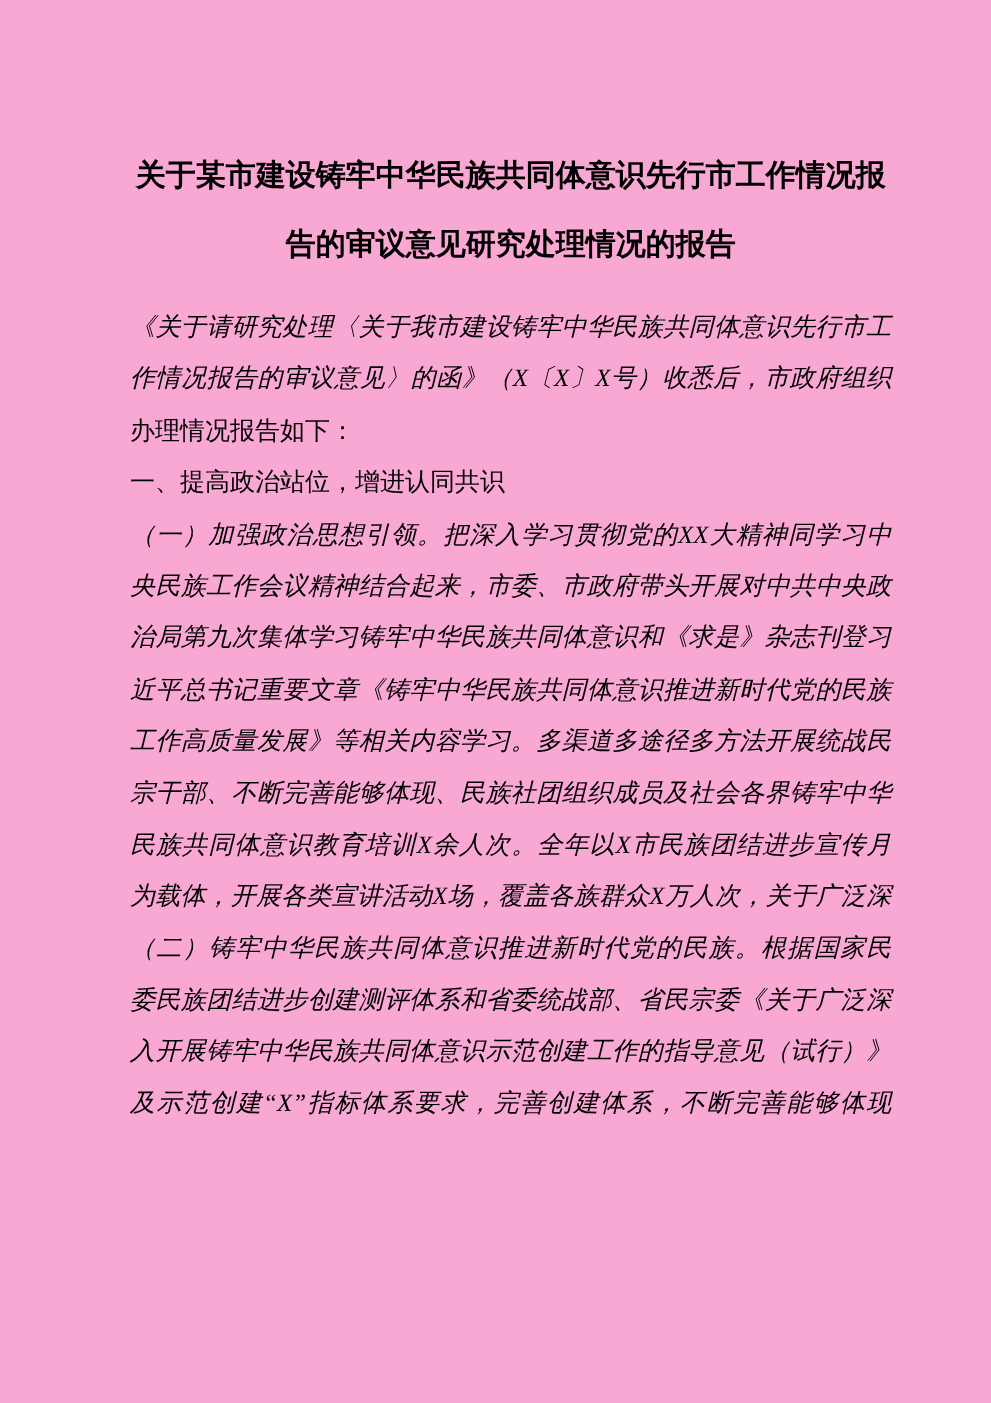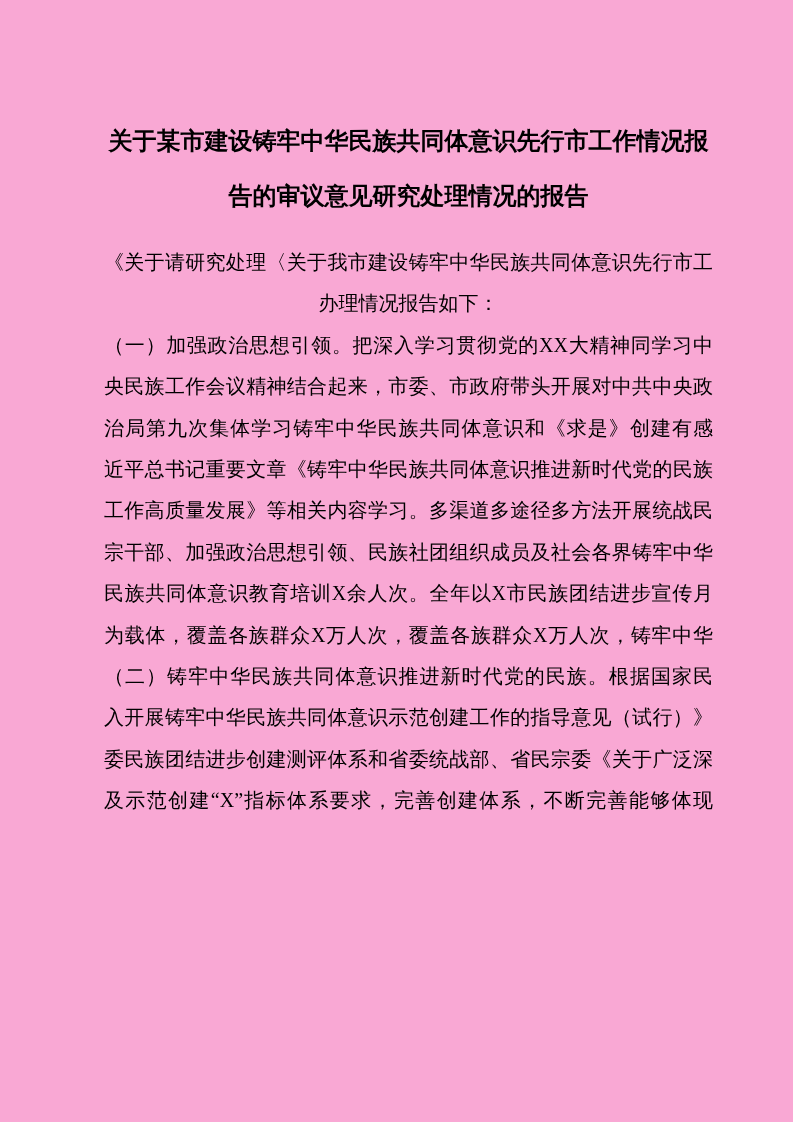--- a/index.html
+++ b/index.html
@@ -44,50 +44,55 @@
     width: 609px;
     font-size: 20px;
     line-height: 41.4px;
   }
   .paragraph {
     margin: 0;
     padding: 0;
   }
   .line {
     height: 41.4px;
-    text-align: center;
+    text-align: left;
   }
   .line.stretch {
     text-align: justify;
     text-align-last: justify;
+    font-style: italic;
   }
 </style>
 </head>
 <body>
 
 <div class="page">
   <div class="title-block">
     <div class="title-line">关于某市建设铸牢中华民族共同体意识先行市工作情况报</div>
     <div class="title-line">告的审议意见研究处理情况的报告</div>
   </div>
   <div class="body-block">
       <div class="paragraph">
         <div class="line stretch">《关于请研究处理〈关于我市建设铸牢中华民族共同体意识先行市工</div>
+        <div class="line stretch">作情况报告的审议意见〉的函》（X〔X〕X号）收悉后，市政府组织</div>
         <div class="line">办理情况报告如下：</div>
+      </div>
+      <div class="paragraph">
+        <div class="line">一、提高政治站位，增进认同共识</div>
       </div>
       <div class="paragraph">
         <div class="line stretch">（一）加强政治思想引领。把深入学习贯彻党的XX大精神同学习中</div>
         <div class="line stretch">央民族工作会议精神结合起来，市委、市政府带头开展对中共中央政</div>
-        <div class="line stretch">治局第九次集体学习铸牢中华民族共同体意识和《求是》创建有感</div>
+        <div class="line stretch">治局第九次集体学习铸牢中华民族共同体意识和《求是》杂志刊登习</div>
         <div class="line stretch">近平总书记重要文章《铸牢中华民族共同体意识推进新时代党的民族</div>
         <div class="line stretch">工作高质量发展》等相关内容学习。多渠道多途径多方法开展统战民</div>
-        <div class="line stretch">宗干部、加强政治思想引领、民族社团组织成员及社会各界铸牢中华</div>
+        <div class="line stretch">宗干部、不断完善能够体现、民族社团组织成员及社会各界铸牢中华</div>
         <div class="line stretch">民族共同体意识教育培训X余人次。全年以X市民族团结进步宣传月</div>
-        <div class="line stretch">为载体，覆盖各族群众X万人次，覆盖各族群众X万人次，铸牢中华</div>
+        <div class="line stretch">为载体，开展各类宣讲活动X场，覆盖各族群众X万人次，关于广泛深</div>
       </div>
       <div class="paragraph">
         <div class="line stretch">（二）铸牢中华民族共同体意识推进新时代党的民族。根据国家民</div>
+        <div class="line stretch">委民族团结进步创建测评体系和省委统战部、省民宗委《关于广泛深</div>
         <div class="line stretch">入开展铸牢中华民族共同体意识示范创建工作的指导意见（试行）》</div>
-        <div class="line stretch">委民族团结进步创建测评体系和省委统战部、省民宗委《关于广泛深</div>
         <div class="line stretch">及示范创建“X”指标体系要求，完善创建体系，不断完善能够体现</div>
       </div>
     </div>
 </div>
 
 </body></html>

